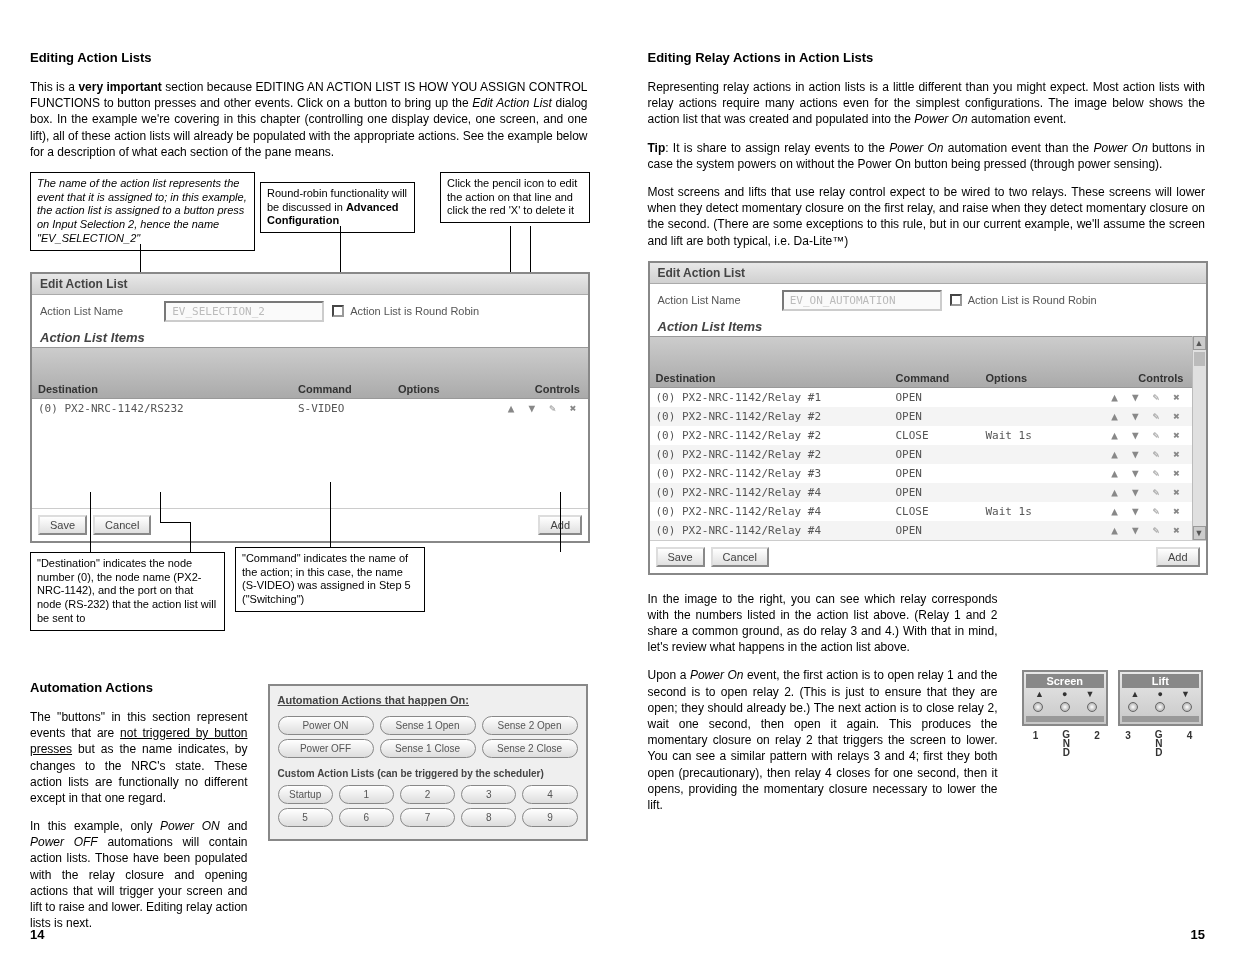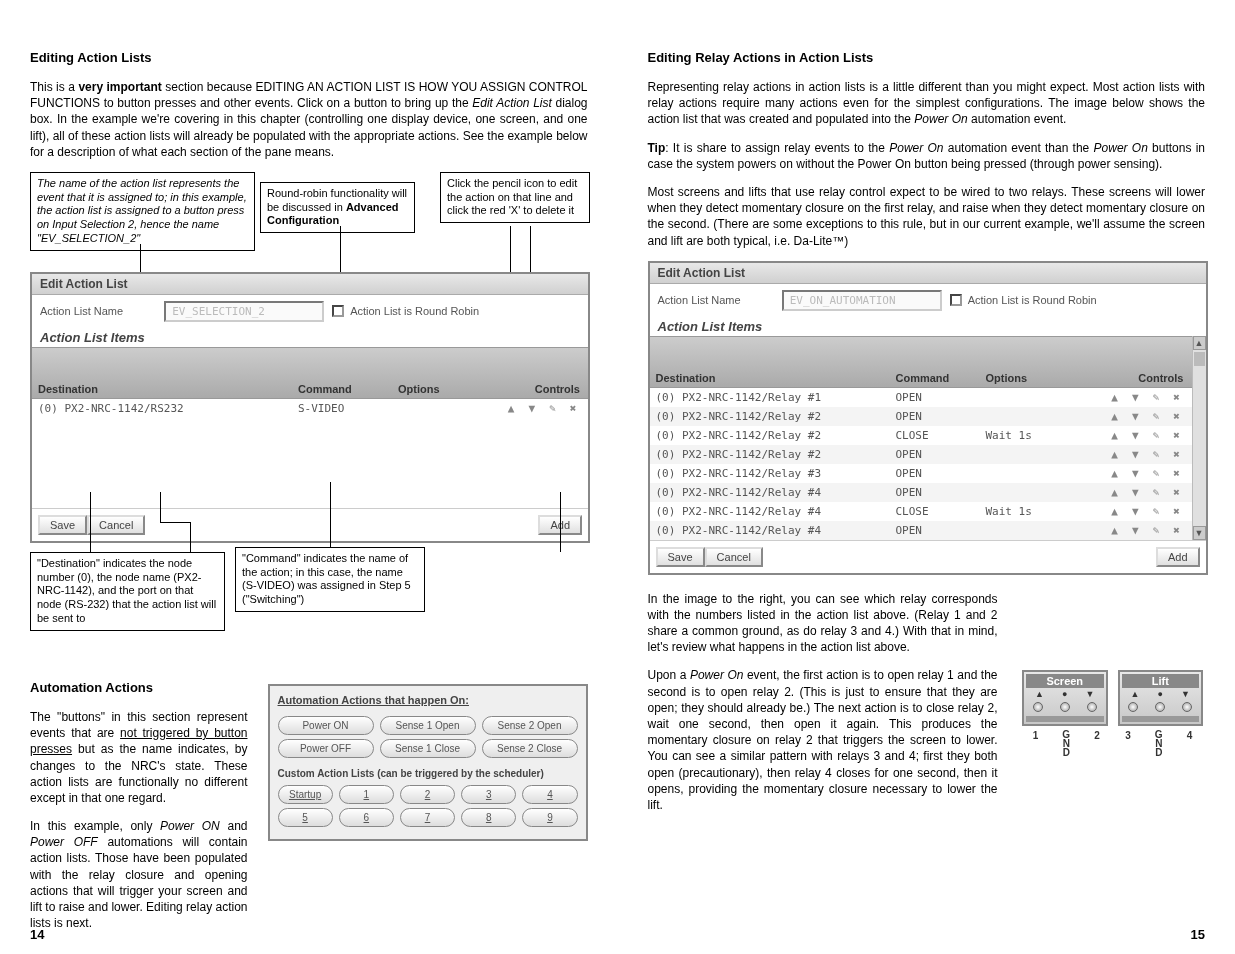--- a/index.html
+++ b/index.html
@@ -21,36 +21,36 @@
   .eal-pane { position: absolute; border: 2px solid #888; background: #fff; font-family: Verdana, sans-serif; }
   .eal-title { background: linear-gradient(#e8e8e8,#d0d0d0); padding: 3px 8px; font-size: 12px; font-weight: bold; color: #444; border-bottom: 1px solid #aaa; }
   .eal-row { padding: 6px 8px; font-size: 11px; color: #555; display: flex; align-items: center; gap: 8px; }
   .eal-input { border: 2px inset #ccc; background: #fafafa; color: #bbb; padding: 2px 6px; font-size: 11px; width: 160px; font-family: monospace; margin-left: 33px; }
   .eal-sub { font-weight: bold; font-size: 13px; color: #444; padding: 2px 8px; font-style: italic; }
   .eal-header { background: linear-gradient(#ccc,#aaa); display: flex; font-size: 11px; font-weight: bold; color: #333; border-top: 1px solid #999; border-bottom: 1px solid #999; }
   .eal-header > div { padding: 3px 6px; margin-top: 32px; }
   .eal-item { display: flex; font-size: 11px; font-family: monospace; color: #555; background: #fff; }
   .eal-item.alt { background: #f4f4f4; }
   .eal-item > div { padding: 3px 6px; }
-  .eal-footer { display: flex; padding: 6px; border-top: 1px solid #ccc; }
+  .eal-footer { display: flex; padding: 6px; gap: 6px; border-top: 1px solid #ccc; }
   .btn { border: 2px outset #ddd; background: linear-gradient(#fff,#e0e0e0); padding: 2px 10px; font-size: 11px; color: #444; cursor: pointer; }
   .spacer { flex: 1; }
   .ctrl-ico { display: inline-block; width: 14px; text-align: center; color: #888; font-size: 11px; }
   .col-dest { width: 260px; }
   .col-cmd { width: 100px; }
   .col-opt { width: 90px; }
   .col-ctrl { flex: 1; text-align: right; padding-right: 8px !important; }
 
   
   .auto-panel { border: 2px solid #888; background: #efefef; padding: 8px; width: 320px; font-family: Verdana, sans-serif; }
   .auto-title { font-size: 11px; font-weight: bold; color: #444; margin-bottom: 10px; text-decoration: underline; }
   .auto-row { display: flex; gap: 6px; margin-bottom: 4px; }
   .oval-btn { border: 1px solid #888; border-radius: 10px; background: linear-gradient(#fff,#ddd); padding: 3px 0; font-size: 10px; color: #555; text-align: center; flex: 1; cursor: pointer; }
   .auto-subtitle { font-size: 10px; font-weight: bold; color: #444; margin: 10px 0 6px; }
-  .auto-row5 > .oval-btn { flex: 1; text-decoration: underline; }
+  .auto-row5 > .oval-btn { flex: 1; }
 
   
   .relay-diag { position: absolute; right: 30px; top: 670px; width: 185px; }
   .relay-block { display: inline-block; border: 2px solid #888; background: linear-gradient(#e8e8e8,#c8c8c8); padding: 2px; margin: 0 2px; }
   .relay-title { background: #888; color: #fff; font-size: 11px; padding: 1px 6px; text-align: center; font-weight: bold; }
   .relay-arrows { display: flex; justify-content: space-around; font-size: 9px; color: #333; padding: 1px 0; }
   .relay-circles { display: flex; justify-content: space-around; padding: 2px 0; gap: 4px; }
   .circle { width: 10px; height: 10px; border-radius: 50%; background: radial-gradient(#fff,#999); border: 1px solid #666; }
   .relay-terms { background: #999; height: 6px; margin-top: 2px; }
   .relay-labels { display: flex; font-size: 10px; font-weight: bold; color: #333; margin-top: 4px; }

